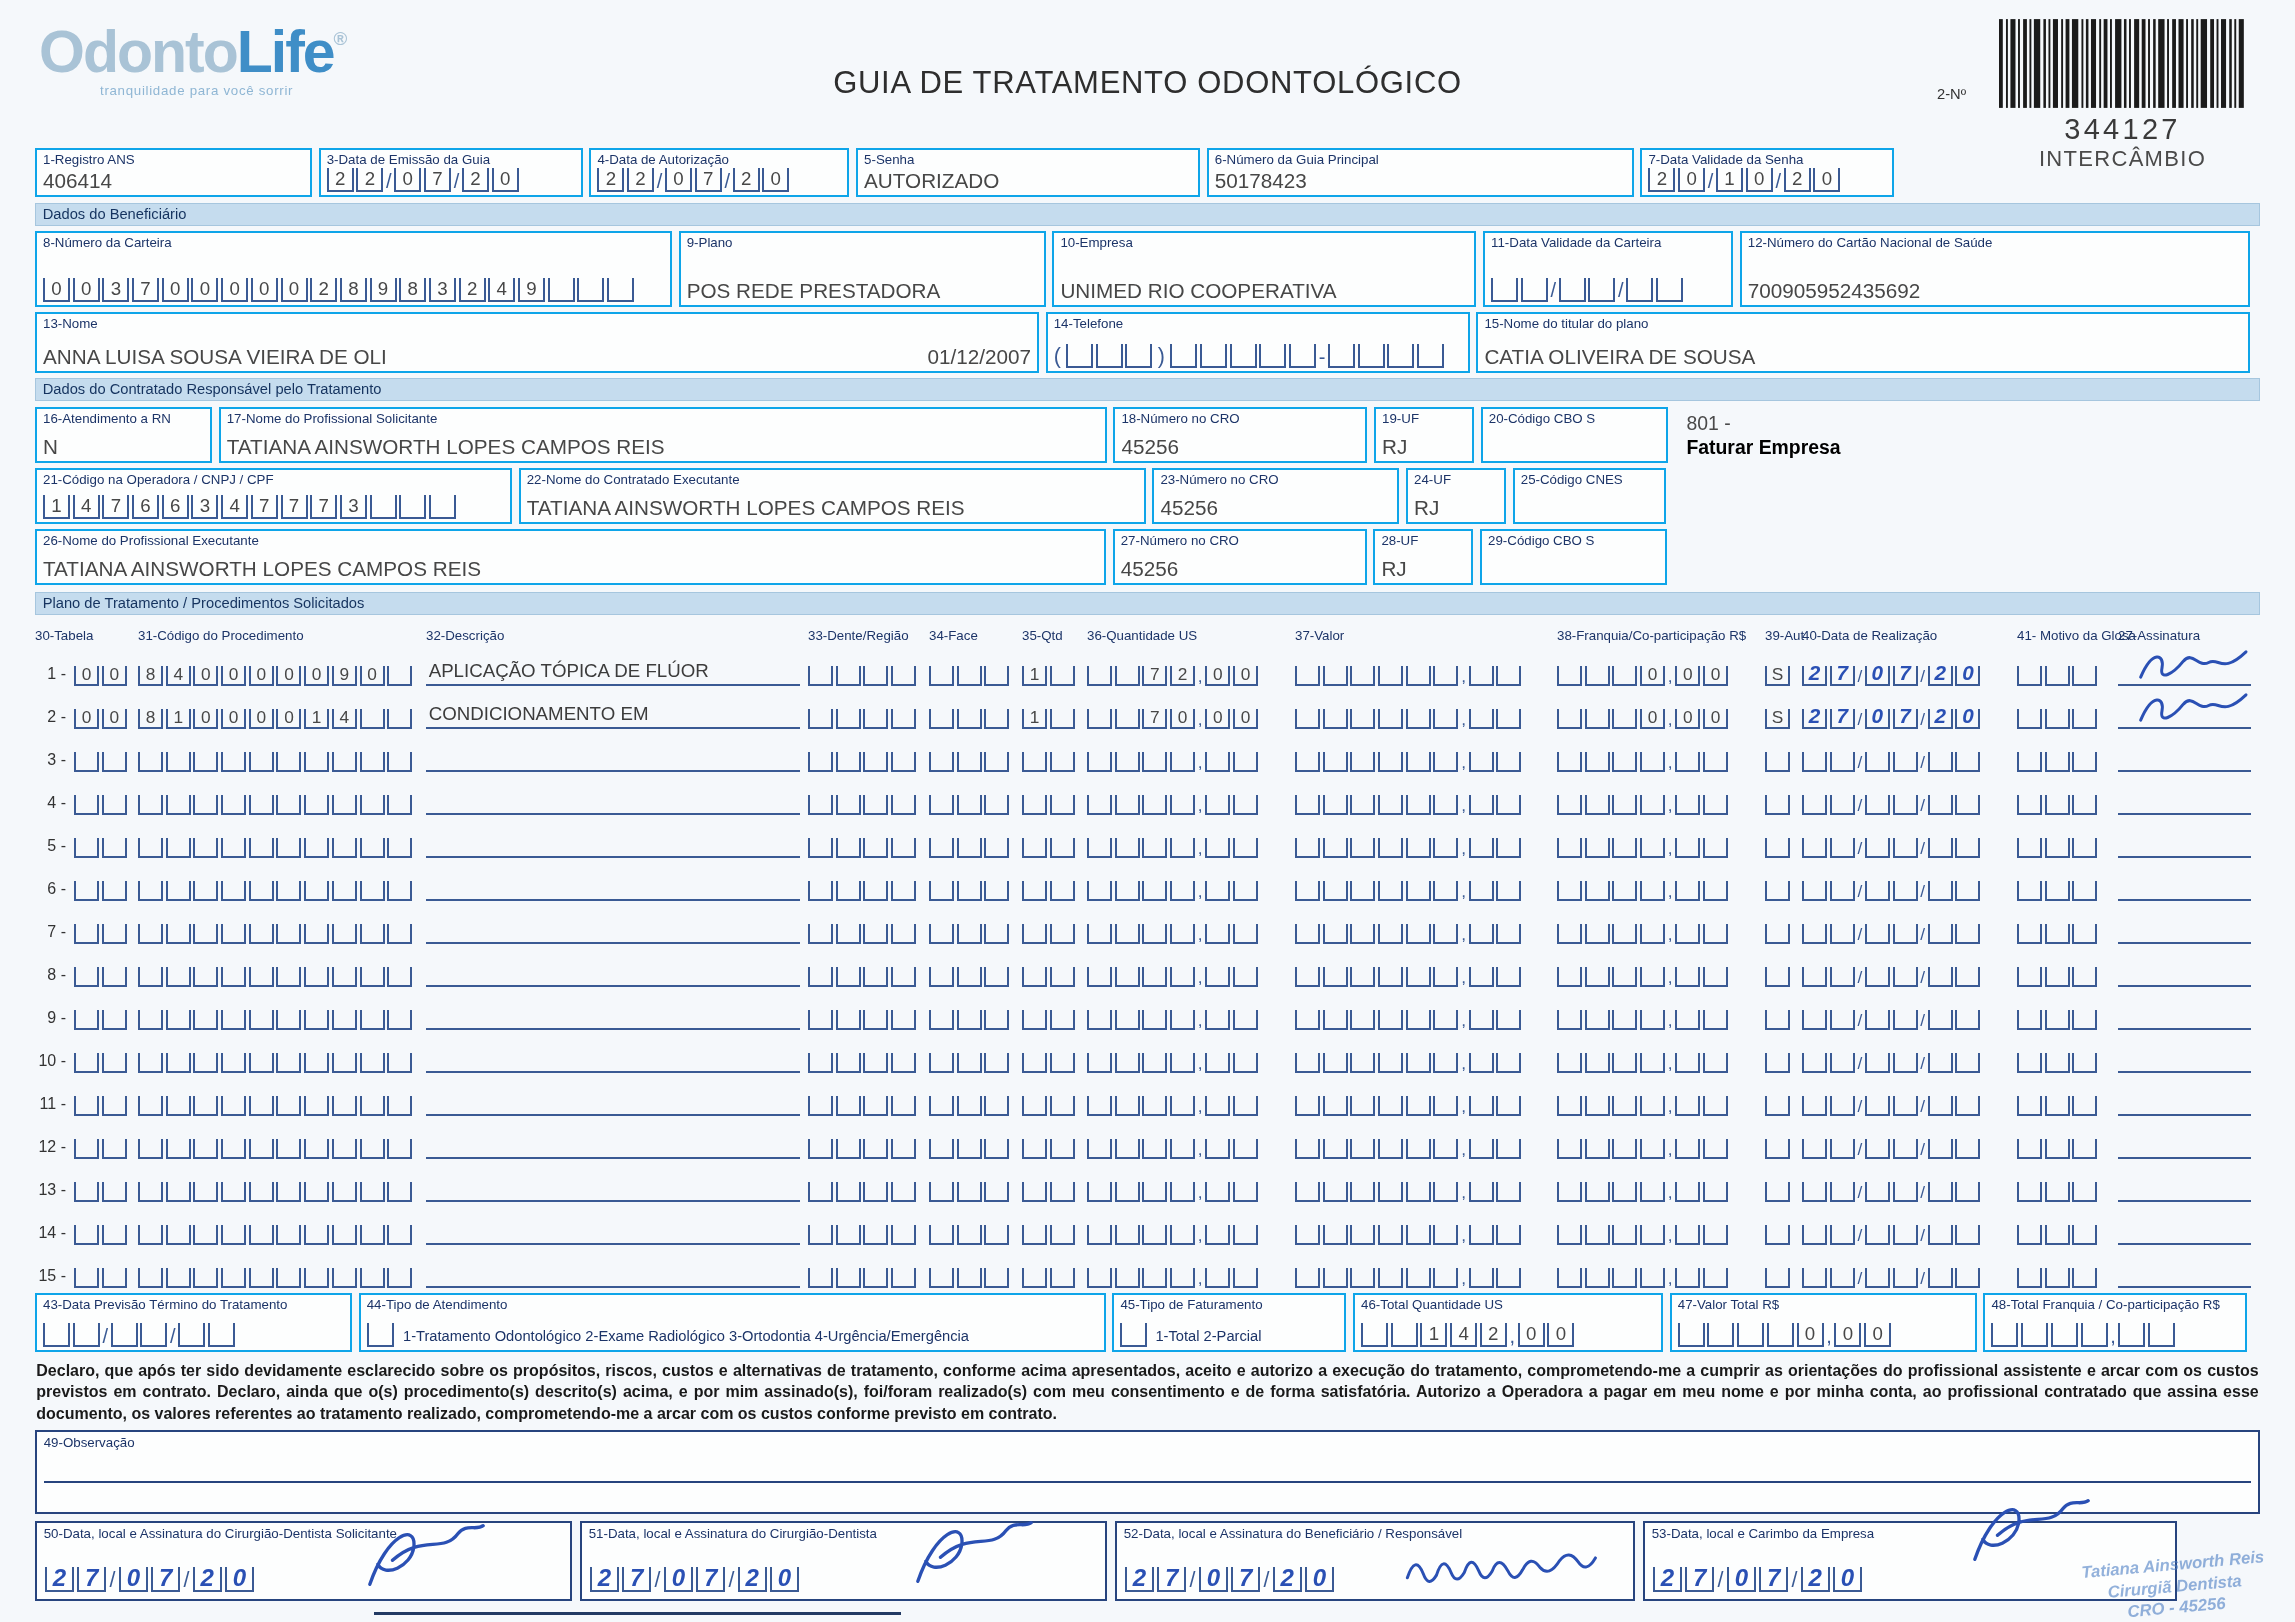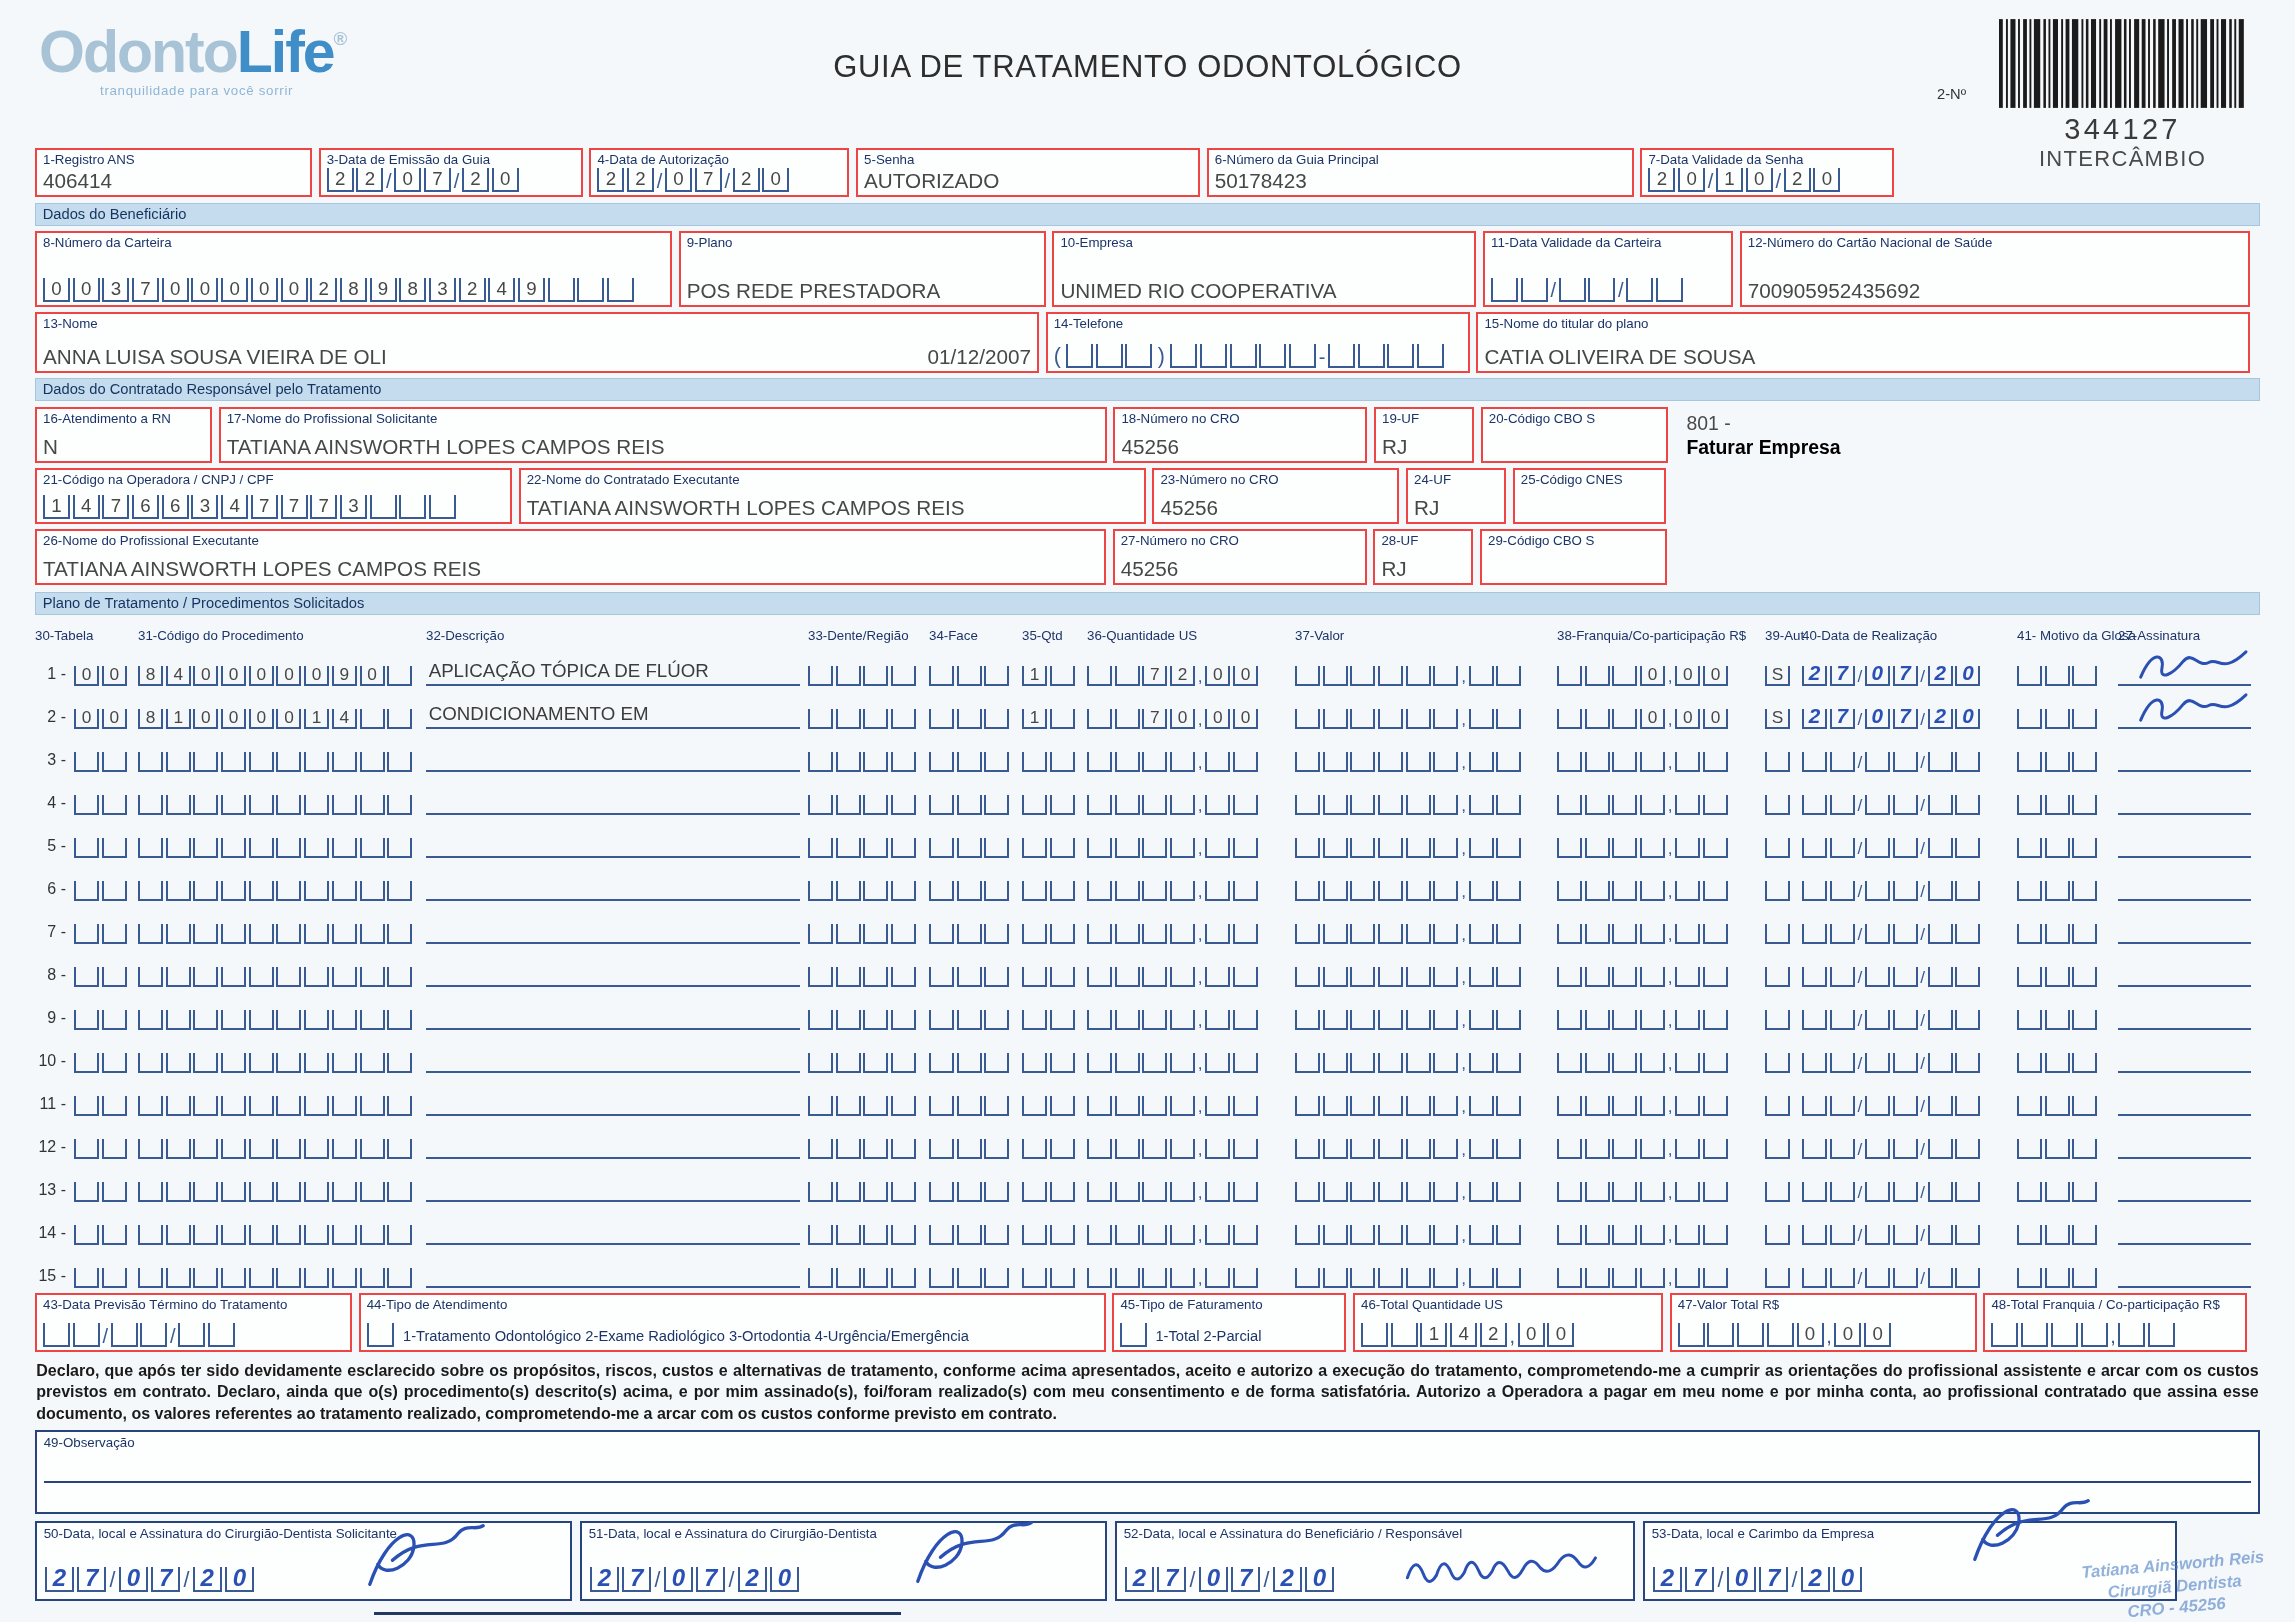--- a/index.html
+++ b/index.html
@@ -8,30 +8,30 @@
   .page{position:relative;width:2295px;height:1623px;background:#f5f8fb;padding:12px 35px 0;overflow:hidden}
 
   
   .hdr{position:relative;height:131px}
   .logo{position:absolute;left:4px;top:10.7px}
   .logo-line{font-size:59px;font-weight:bold;letter-spacing:-2px;line-height:1}
   .logo-odonto{color:#a9c3d6}
   .logo-life{color:#3f8ec7}
   .logo-reg{font-size:18.7px;color:#a9c3d6;vertical-align:27px}
   .logo-tag{font-size:13.3px;color:#8fb6d4;margin-top:1.3px;padding-left:61px;letter-spacing:0.7px}
-  .title{position:absolute;left:0;right:0;top:37px;text-align:center;font-size:31px;color:#2e2e2e;letter-spacing:0.7px}
+  .title{position:absolute;left:0;right:0;top:53px;text-align:center;font-size:31px;color:#2e2e2e;letter-spacing:0.7px}
   .hdr-right{position:absolute;right:4px;top:5.3px;width:267px;text-align:center}
   .ndeg{position:absolute;left:-52px;top:69px;font-size:14.7px;color:#333}
   .barcode{display:block;margin:0 auto}
   .guide-num{font-size:29px;color:#3a3a3a;letter-spacing:3.3px;margin-top:2.7px}
   .guide-type{font-size:22px;color:#4a4a4a;letter-spacing:1.3px}
 
   
   .frow{display:flex;gap:6.7px;margin-top:5.3px}
-  .field{border:2px solid #ef4444;background:#fdfefe;display:flex;flex-direction:column;padding:2px 6px 3.3px;overflow:visible}
+  .field{border:2px solid #0ea5e9;background:#fdfefe;display:flex;flex-direction:column;padding:2px 6px 3.3px;overflow:visible}
   .lbl{font-size:13.3px;color:#1c3468;white-space:nowrap;line-height:1.15}
   .val{font-size:20.7px;color:#474747;margin-top:auto;line-height:1.05;white-space:nowrap}
   .val-split{display:flex;justify-content:space-between;margin-top:auto}
   .val-split .val{margin-top:0}
   .h74{height:49px}.h84{height:56px}.h88{height:59px}.h90{height:76px}.h92{height:61px}
 
   .secbar{margin-top:5.3px;height:23px;background:#c5dcee;border:1.3px solid #a6c6de;color:#15335f;font-size:14.7px;line-height:20px;padding-left:6.7px}
 
   
   .comb{display:inline-flex;align-items:flex-end;gap:2.7px;margin-top:auto}

